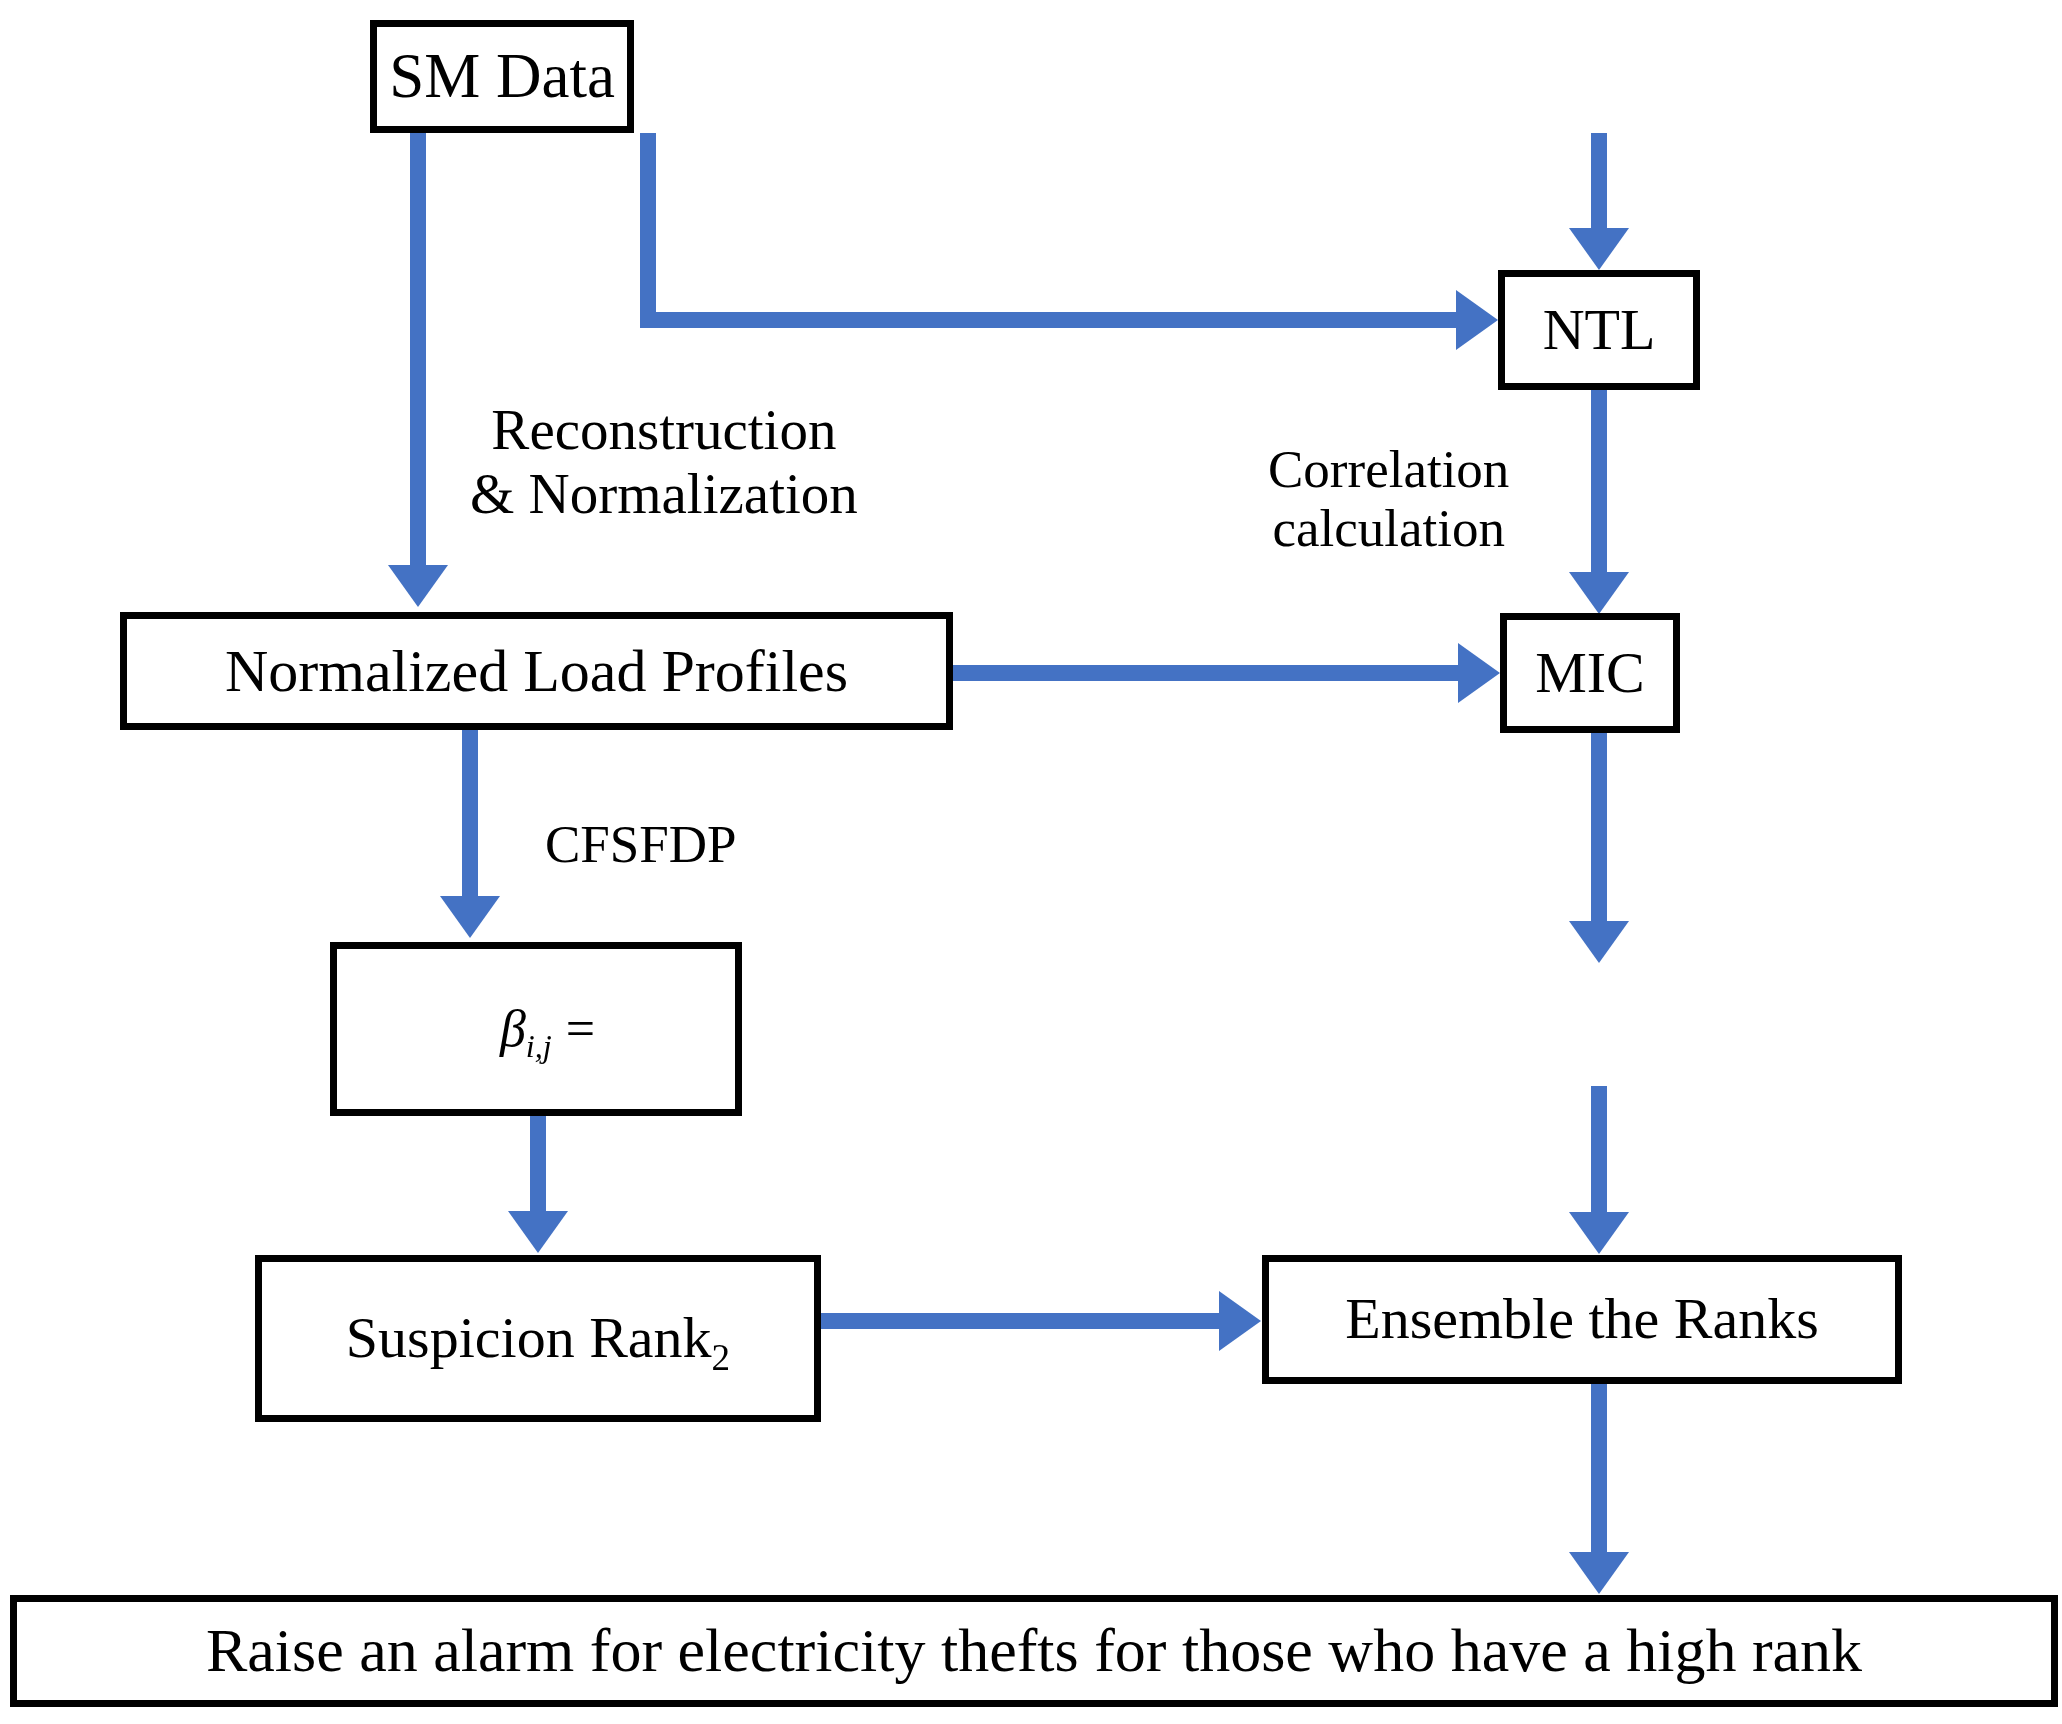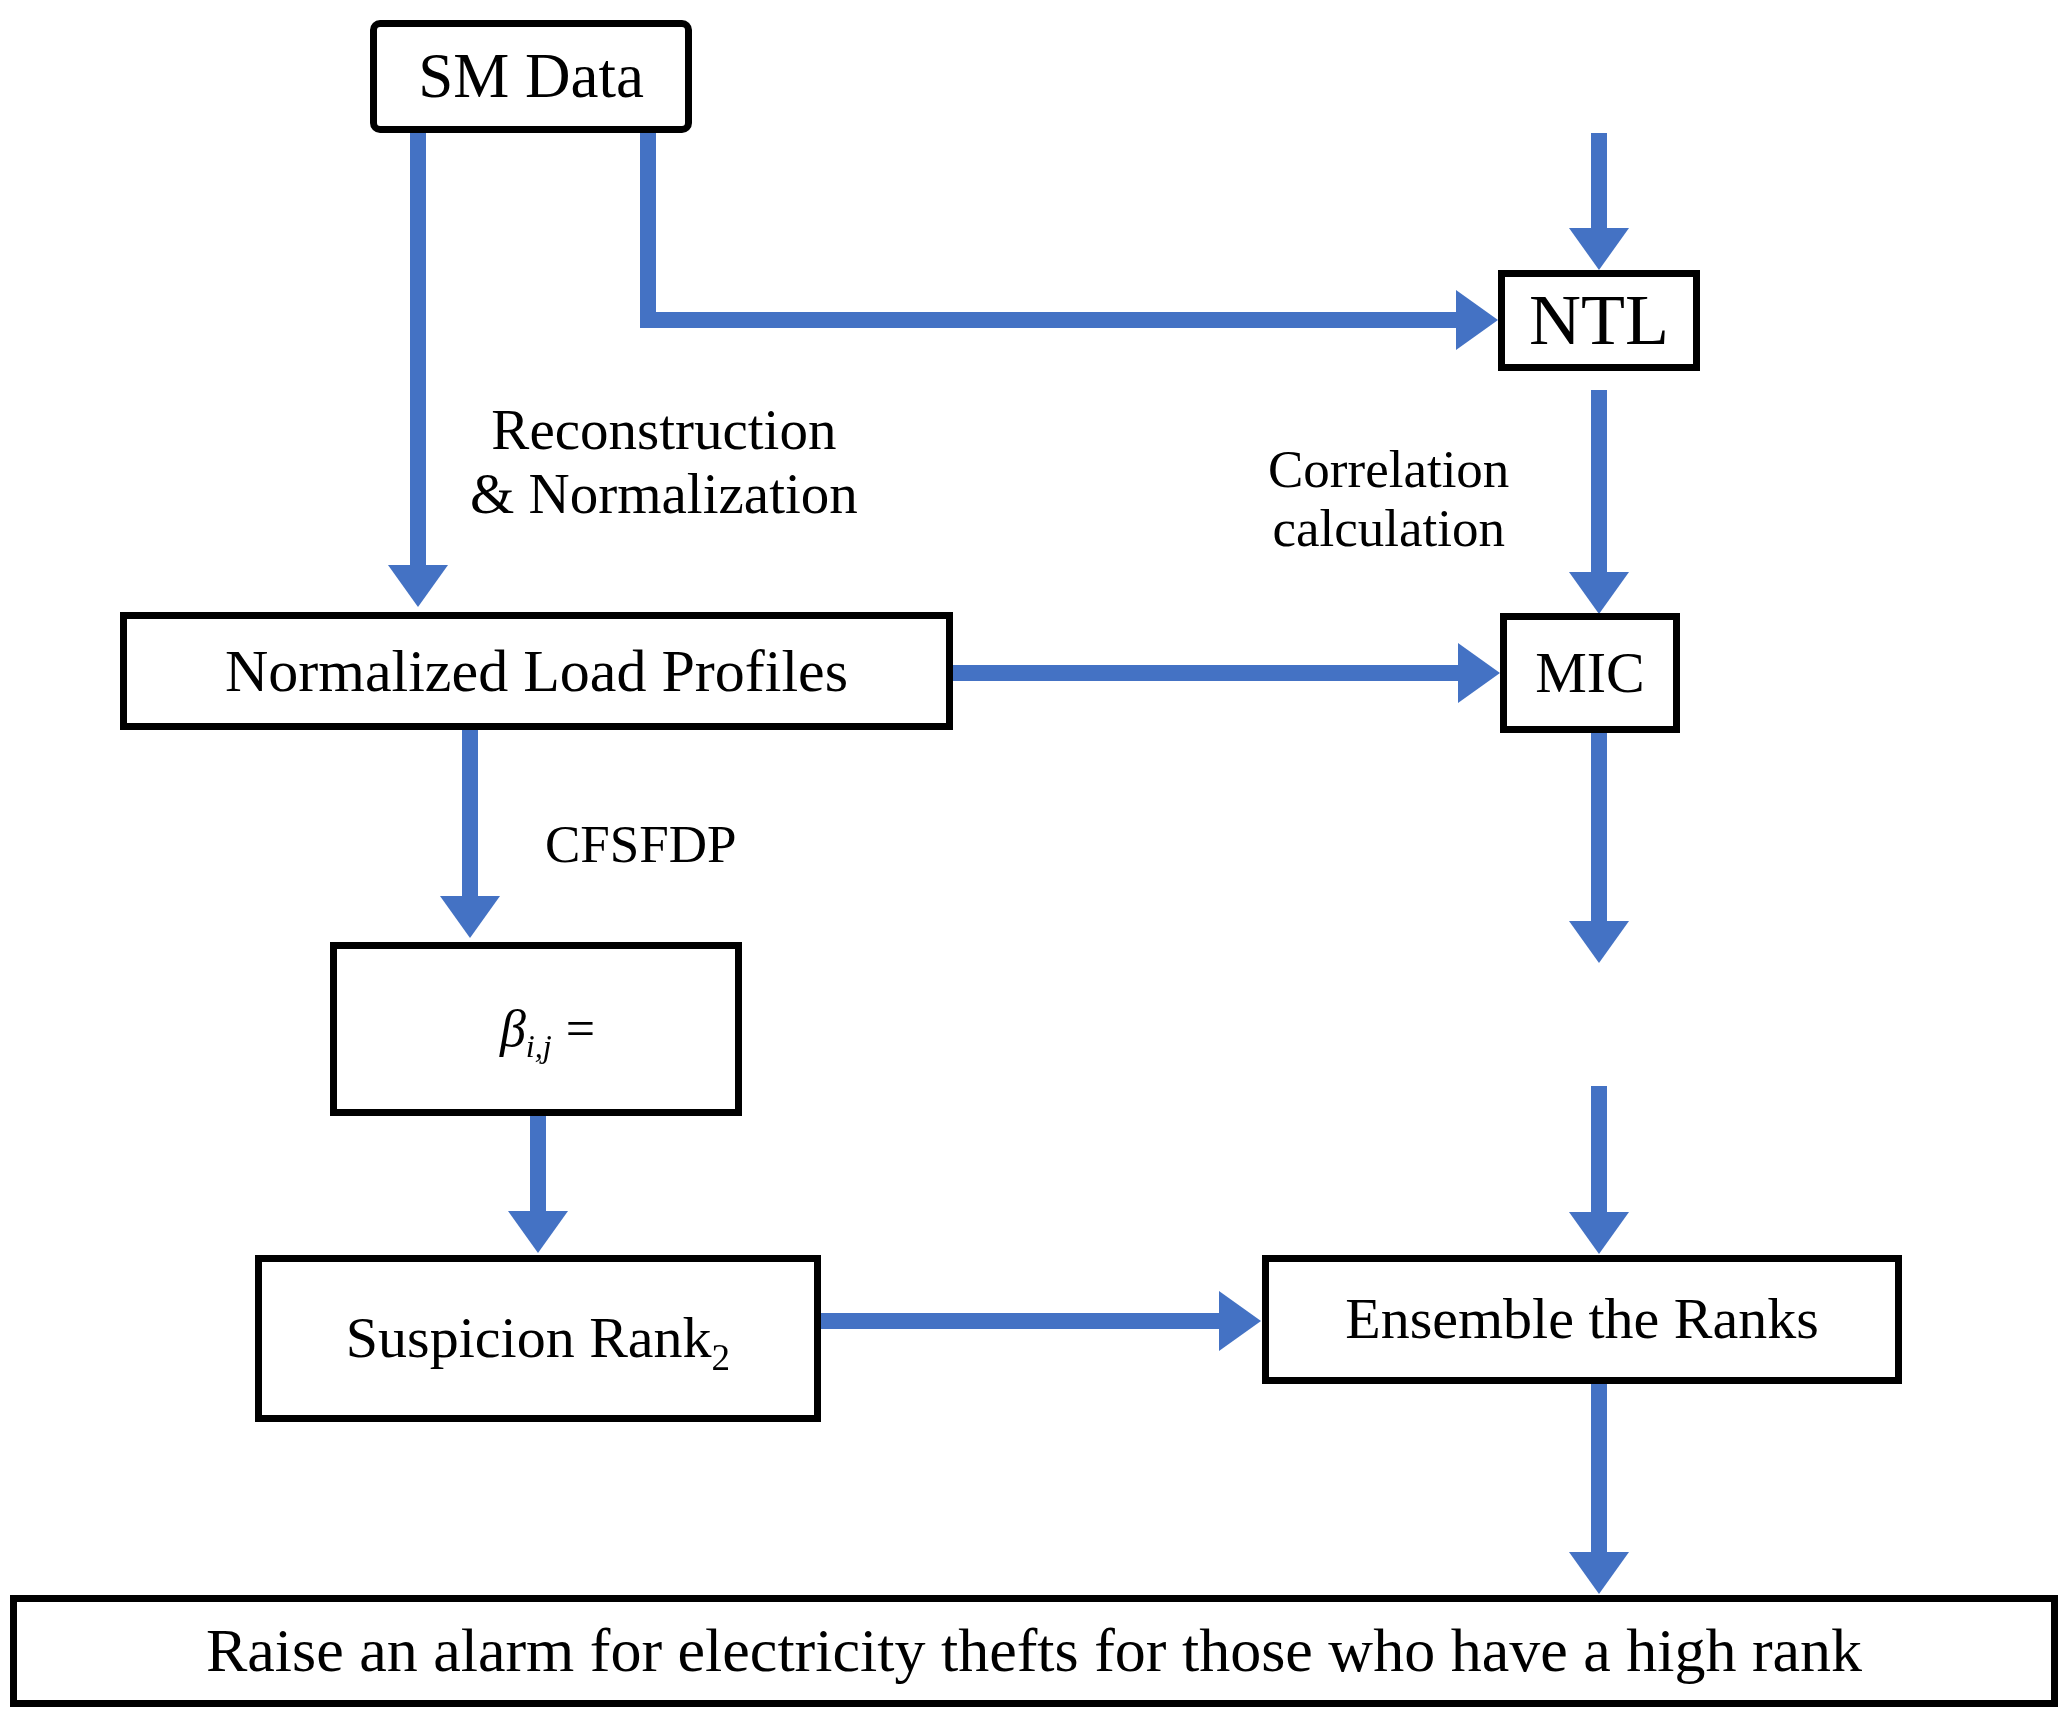--- a/index.html
+++ b/index.html
@@ -51,23 +51,23 @@
     border-left: 30px solid transparent;
     border-right: 30px solid transparent;
     border-top: 42px solid #4472C4;
   }
   .ah-right {
     border-top: 30px solid transparent;
     border-bottom: 30px solid transparent;
     border-left: 42px solid #4472C4;
   }
   
-  .n-smdata        { left:370px;  top:20px;   width:322px;  height:113px; font-size:63px;border-radius:10px; }
+  .n-smdata        { left:370px;  top:20px;   width:264px;  height:113px; font-size:63px; }
   .n-observer      { left:1250px; top:20px;   width:438px;  height:113px; font-size:58px; }
-  .n-ntl           { left:1498px; top:270px;  width:202px;  height:101px; font-size:72px; }
+  .n-ntl           { left:1498px; top:270px;  width:202px;  height:120px; font-size:58px; }
   .n-mic           { left:1500px; top:613px;  width:180px;  height:120px; font-size:58px; }
   .n-nlp           { left:120px;  top:612px;  width:833px;  height:118px; font-size:60px; }
   .n-formula       { left:330px;  top:942px;  width:412px;  height:174px; font-size:46px; }
   .n-rank1         { left:1315px; top:970px;  width:586px;  height:116px; font-size:58px; }
   .n-rank2         { left:255px;  top:1255px; width:566px;  height:167px; font-size:58px; }
   .n-ensemble      { left:1262px; top:1255px; width:640px;  height:129px; font-size:58px; }
   .n-alarm         { left:10px;   top:1595px; width:2048px; height:112px; font-size:62px; }
 
   .sub { font-size: 0.64em; vertical-align: sub; line-height: 0; }
 

